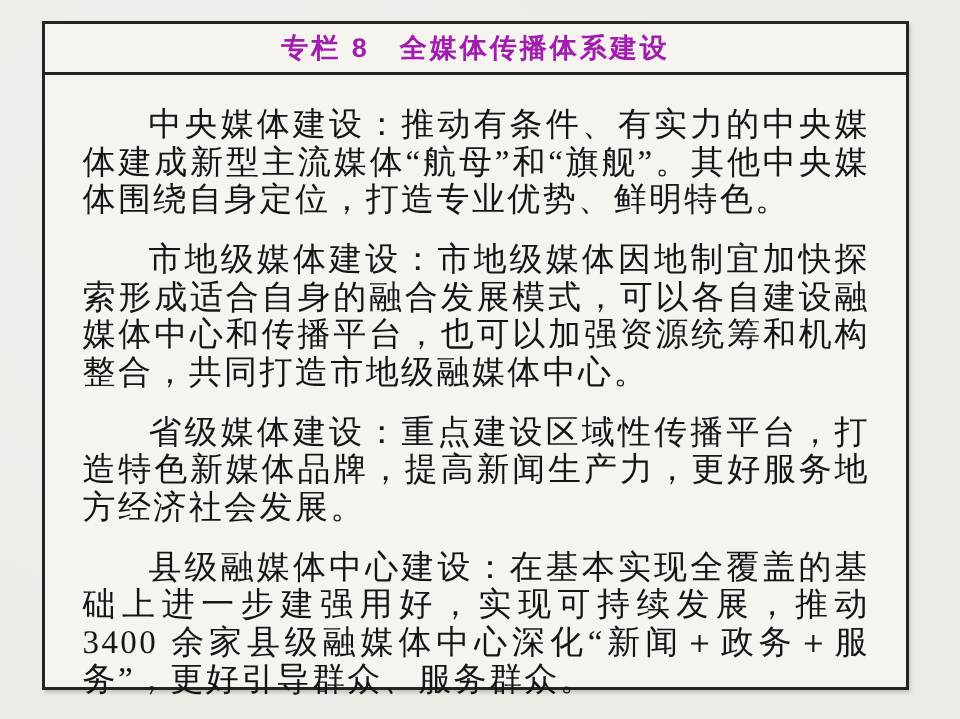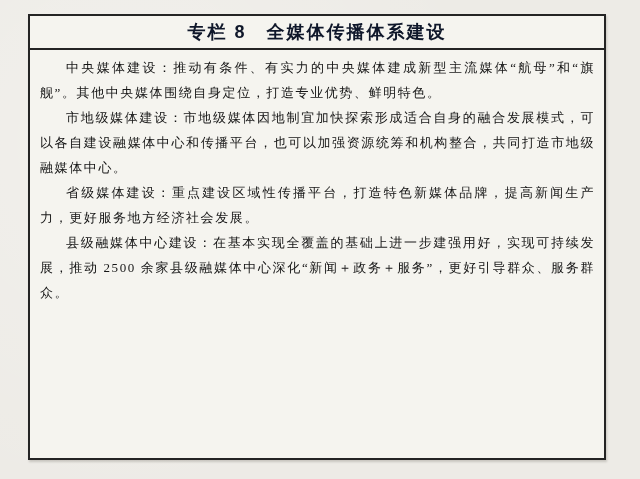--- a/index.html
+++ b/index.html
@@ -34,42 +34,42 @@
   }
   .panel-title {
     height: 32px;
     line-height: 32px;
     border-bottom: 2px solid #242424;
     text-align: center;
     font-family: "Liberation Sans", sans-serif;
     font-weight: bold;
     font-size: 18px;
     letter-spacing: 2px;
-    color: #0f172a;
+    color: #a21caf;
     white-space: nowrap;
   }
   .panel-body {
     padding: 5px 9px 3px 10px;
   }
   .para {
-    margin: 0;
-    font-size: 13px;
+    margin: 15px;
+    font-size: 22px;
     line-height: 25px;
     letter-spacing: 1.6px;
     color: #151515;
     text-align: justify;
     text-indent: 2em;
   }
 </style>
 </head>
 <body>
 
 <div class="page">
   <div class="panel">
     <div class="panel-title">专栏 8　全媒体传播体系建设</div>
     <div class="panel-body">
       <p class="para">中央媒体建设：推动有条件、有实力的中央媒体建成新型主流媒体“航母”和“旗舰”。其他中央媒体围绕自身定位，打造专业优势、鲜明特色。</p>
       <p class="para">市地级媒体建设：市地级媒体因地制宜加快探索形成适合自身的融合发展模式，可以各自建设融媒体中心和传播平台，也可以加强资源统筹和机构整合，共同打造市地级融媒体中心。</p>
       <p class="para">省级媒体建设：重点建设区域性传播平台，打造特色新媒体品牌，提高新闻生产力，更好服务地方经济社会发展。</p>
-      <p class="para">县级融媒体中心建设：在基本实现全覆盖的基础上进一步建强用好，实现可持续发展，推动 2500 余家县级融媒体中心深化“新闻＋政务＋服务”，更好引导群众、服务群众。</p>
+      <p class="para">县级融媒体中心建设：在基本实现全覆盖的基础上进一步建强用好，实现可持续发展，推动 3400 余家县级融媒体中心深化“新闻＋政务＋服务”，更好引导群众、服务群众。</p>
     </div>
   </div>
 </div>
 
 </body></html>

